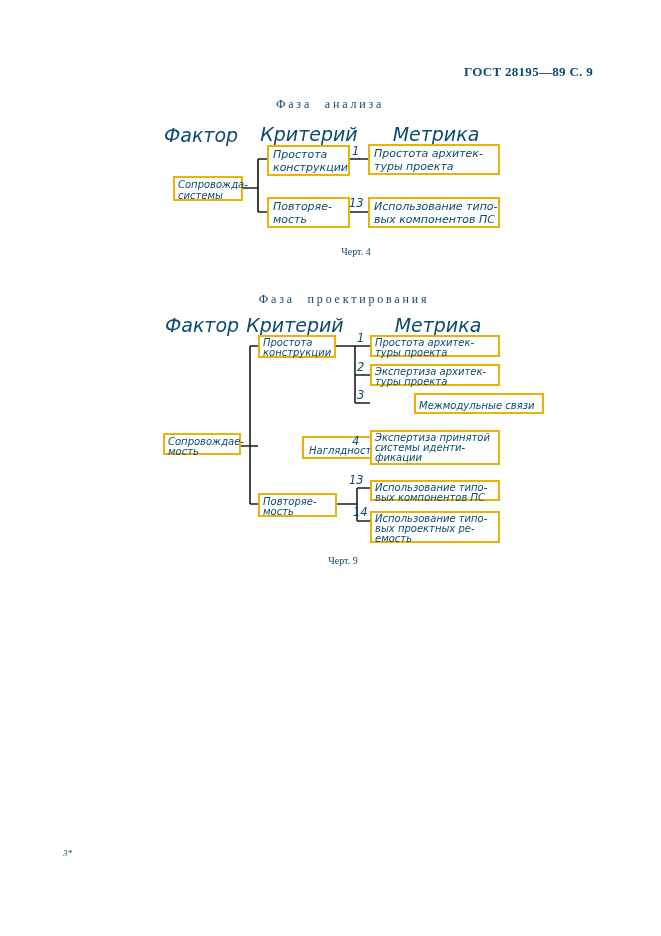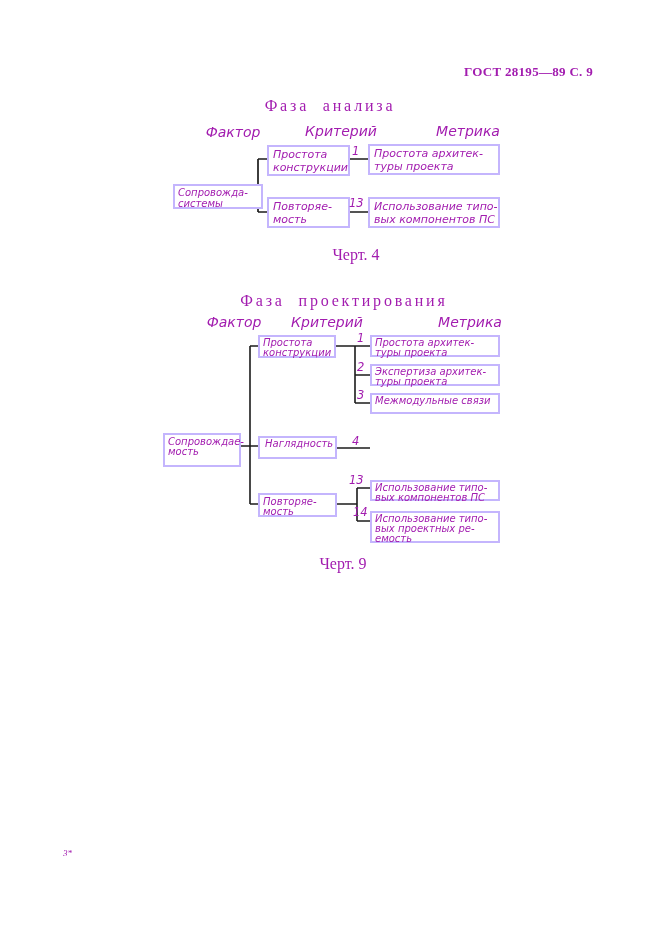--- a/index.html
+++ b/index.html
@@ -1,48 +1,48 @@
 <!DOCTYPE html>
 <html><head>
 <meta charset="utf-8">
 <style>
   html,body{margin:0;padding:0;background:#e8e8e8;}
   .page{
     position:relative;width:661px;height:936px;margin:0 auto;
-    background:#ffffff;color:#a21caf;overflow:hidden;
+    background:#ffffff;color:#0c4a6e;overflow:hidden;
     font-family:"DejaVu Sans",sans-serif;
     text-decoration:underline;
   }
   .gost-header{
     position:absolute;top:64px;left:0;right:68px;text-align:right;
     font-family:"Liberation Serif",serif;font-weight:bold;font-size:13px;
     letter-spacing:.3px;
   }
   .dia-title{
     position:absolute;transform:translateX(-50%);
-    font-family:"Liberation Serif",serif;font-size:16px;
+    font-family:"Liberation Serif",serif;font-size:12px;
     letter-spacing:2.8px;word-spacing:7px;white-space:nowrap;
   }
   .col-header{
     position:absolute;transform:translateX(-50%);
-    font-style:italic;font-size:14px;white-space:nowrap;margin-left:32px;
+    font-style:italic;font-size:19px;white-space:nowrap;
   }
   .caption{
     position:absolute;transform:translateX(-50%);
-    font-family:"Liberation Serif",serif;font-size:16px;white-space:nowrap;
+    font-family:"Liberation Serif",serif;font-size:10px;white-space:nowrap;
   }
   .box{
     position:absolute;box-sizing:border-box;background:#fff;
-    border:2px solid #c4b5fd;font-style:italic;
+    border:2px solid #eab308;font-style:italic;
   }
   .box .ln{white-space:nowrap;}
   .d1{font-size:11px;line-height:13px;padding:1px 4px;}
   .d1f{font-size:10px;line-height:11px;padding:1px 3px;}
   .d2{font-size:10px;line-height:10.2px;padding:1px 3px;}
-  .vc{display:flex;align-items:flex-start;}
+  .vc{display:flex;align-items:flex-end;margin-left:44px;}
   .num{
     position:absolute;font-style:italic;font-size:11.5px;line-height:11px;
     white-space:nowrap;
   }
   .svg-overlay{position:absolute;left:0;top:0;}
   .sig-mark{
     position:absolute;left:63px;top:848px;
     font-family:"Liberation Serif",serif;font-size:9px;font-style:italic;
   }
 </style>
@@ -57,21 +57,21 @@
     <path d="M243,188 H258 M258,159 V212 M258,159 H267 M258,212 H267 M350,159 H368 M350,212 H368" stroke="#1c1c1c" stroke-width="1.7" fill="none"></path>
     <path d="M258,346 H250 M250,346 V504 M250,504 H258 M241,446 H258 M336,346 H370 M355,346 V403 M355,375 H370 M355,403 H370 M337,448 H370 M337,504 H357 M357,488 V521 M357,488 H370 M357,521 H370" stroke="#1c1c1c" stroke-width="1.6" fill="none"></path>
   </svg>
 
   <div class="dia-title" style="left:330px;top:97px">Фаза анализа</div>
 
   <div class="col-header" style="left:201px;top:124px">Фактор</div>
   <div class="col-header" style="left:309px;top:123px">Критерий</div>
   <div class="col-header" style="left:436px;top:123px">Метрика</div>
 
-  <div class="box d1f" style="left:173px;top:184px;width:90px;height:25px">
+  <div class="box d1f" style="left:173px;top:176px;width:70px;height:25px">
     <div class="ln">Сопровожда-</div>
     <div class="ln">системы</div>
   </div>
 
   <div class="box d1" style="left:267px;top:145px;width:83px;height:31px">
     <div class="ln">Простота</div>
     <div class="ln">конструкции</div>
   </div>
 
   <div class="box d1" style="left:267px;top:197px;width:83px;height:31px">
@@ -114,30 +114,35 @@
   <div class="box d2" style="left:370px;top:364px;width:130px;height:22px">
     <div class="ln">Экспертиза архитек-</div>
     <div class="ln">туры проекта</div>
   </div>
 
   <div class="num" style="left:357px;top:390px">3</div>
   <div class="box d2 vc" style="left:370px;top:393px;width:130px;height:21px">
     <div class="ln">Межмодульные связи</div>
   </div>
 
-  <div class="box d2" style="left:163px;top:433px;width:78px;height:34px;padding-top:2px">
+  <div class="box d2" style="left:163px;top:433px;width:78px;height:22px;padding-top:2px">
     <div class="ln">Сопровождае-</div>
     <div class="ln">мость</div>
   </div>
 
   <div class="box d2 vc" style="left:258px;top:436px;width:79px;height:23px;padding-left:5px">
     <div class="ln">Наглядность</div>
   </div>
 
   <div class="num" style="left:352px;top:436px">4</div>
+  <div class="box d2" style="left:370px;top:430px;width:130px;height:35px">
+    <div class="ln">Экспертиза принятой</div>
+    <div class="ln">системы иденти-</div>
+    <div class="ln">фикации</div>
+  </div>
 
   <div class="box d2" style="left:258px;top:493px;width:79px;height:24px;padding-top:2px">
     <div class="ln">Повторяе-</div>
     <div class="ln">мость</div>
   </div>
 
   <div class="num" style="left:349px;top:475px">13</div>
   <div class="box d2" style="left:370px;top:480px;width:130px;height:21px">
     <div class="ln">Использование типо-</div>
     <div class="ln">вых компонентов ПС</div>

